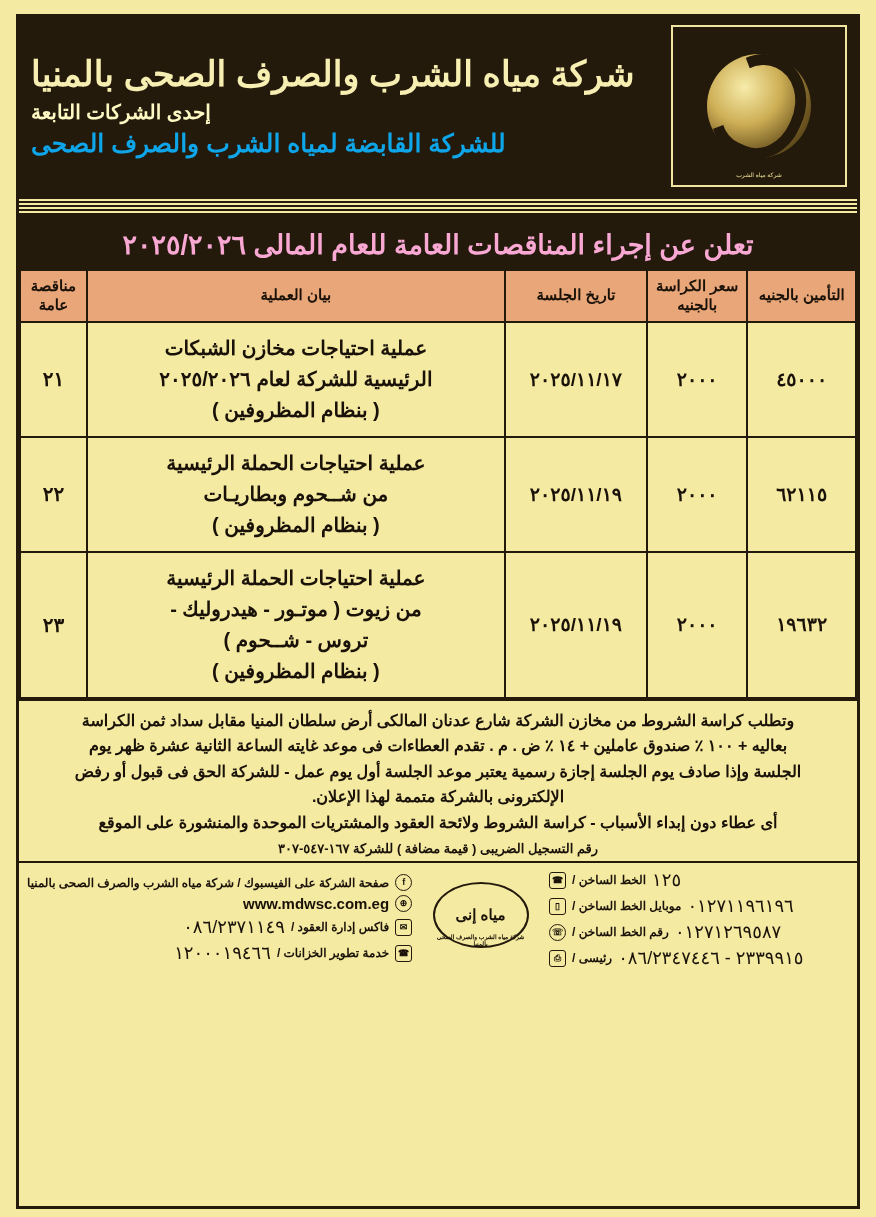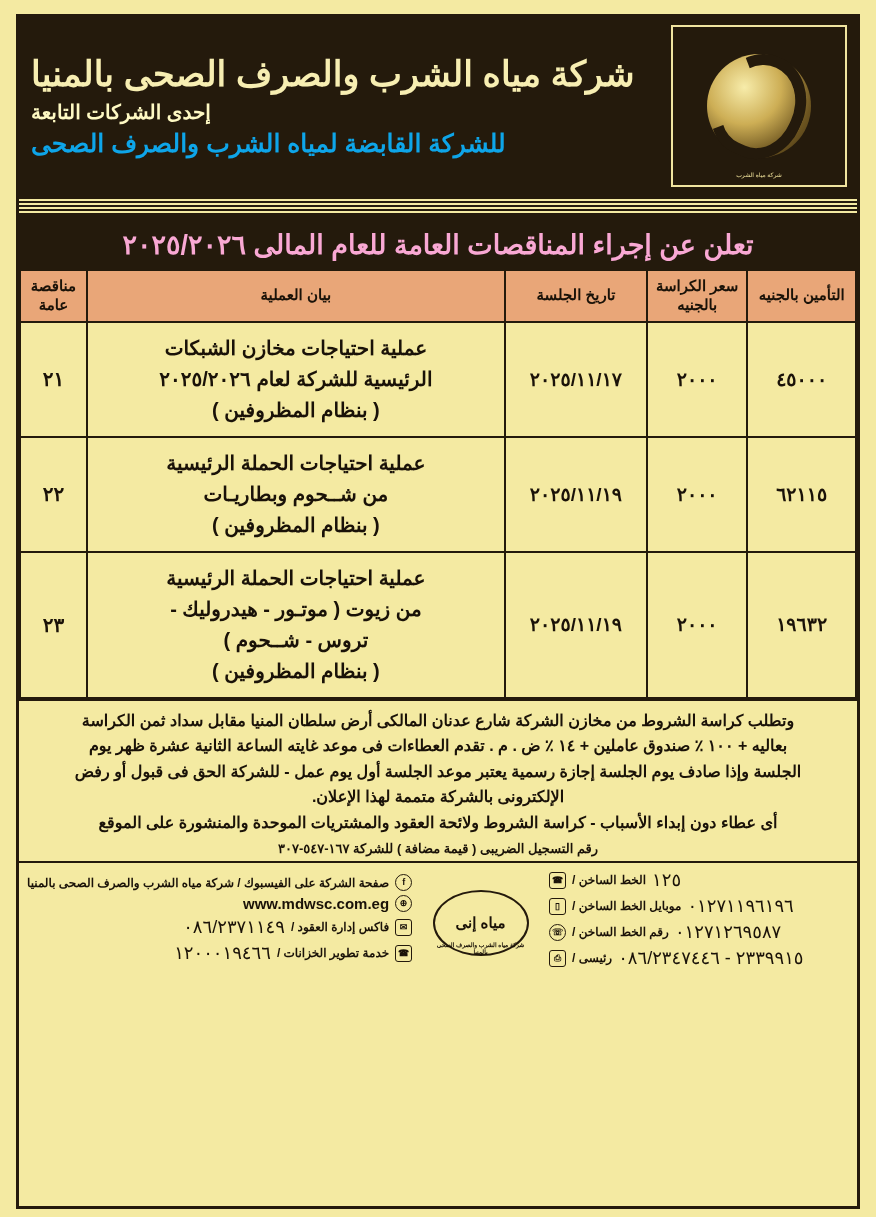--- a/index.html
+++ b/index.html
@@ -160,21 +160,21 @@
     display:flex;align-items:center;justify-content:center;
     font-size:9px;line-height:1;
     background:#f4eaa2;
   }
   .ficon.round{border-radius:50%;}
   .f-num{font-size:18px;font-weight:normal;}
   .f-label{font-size:12px;font-weight:bold;text-align:center;}
   .site{font-size:15px;font-weight:bold;direction:ltr;}
   .f-seal{
     width:96px;height:74px;
-    display:flex;align-items:flex-end;justify-content:center;
+    display:flex;align-items:flex-start;justify-content:center;
     position:relative;
   }
   .seal-oval{
     width:92px;height:62px;border-radius:50%;
     border:2px solid #241a0c;
     display:flex;align-items:center;justify-content:center;
     font-size:15px;font-weight:bold;
     background:#f4eaa2;
     position:relative;
   }

